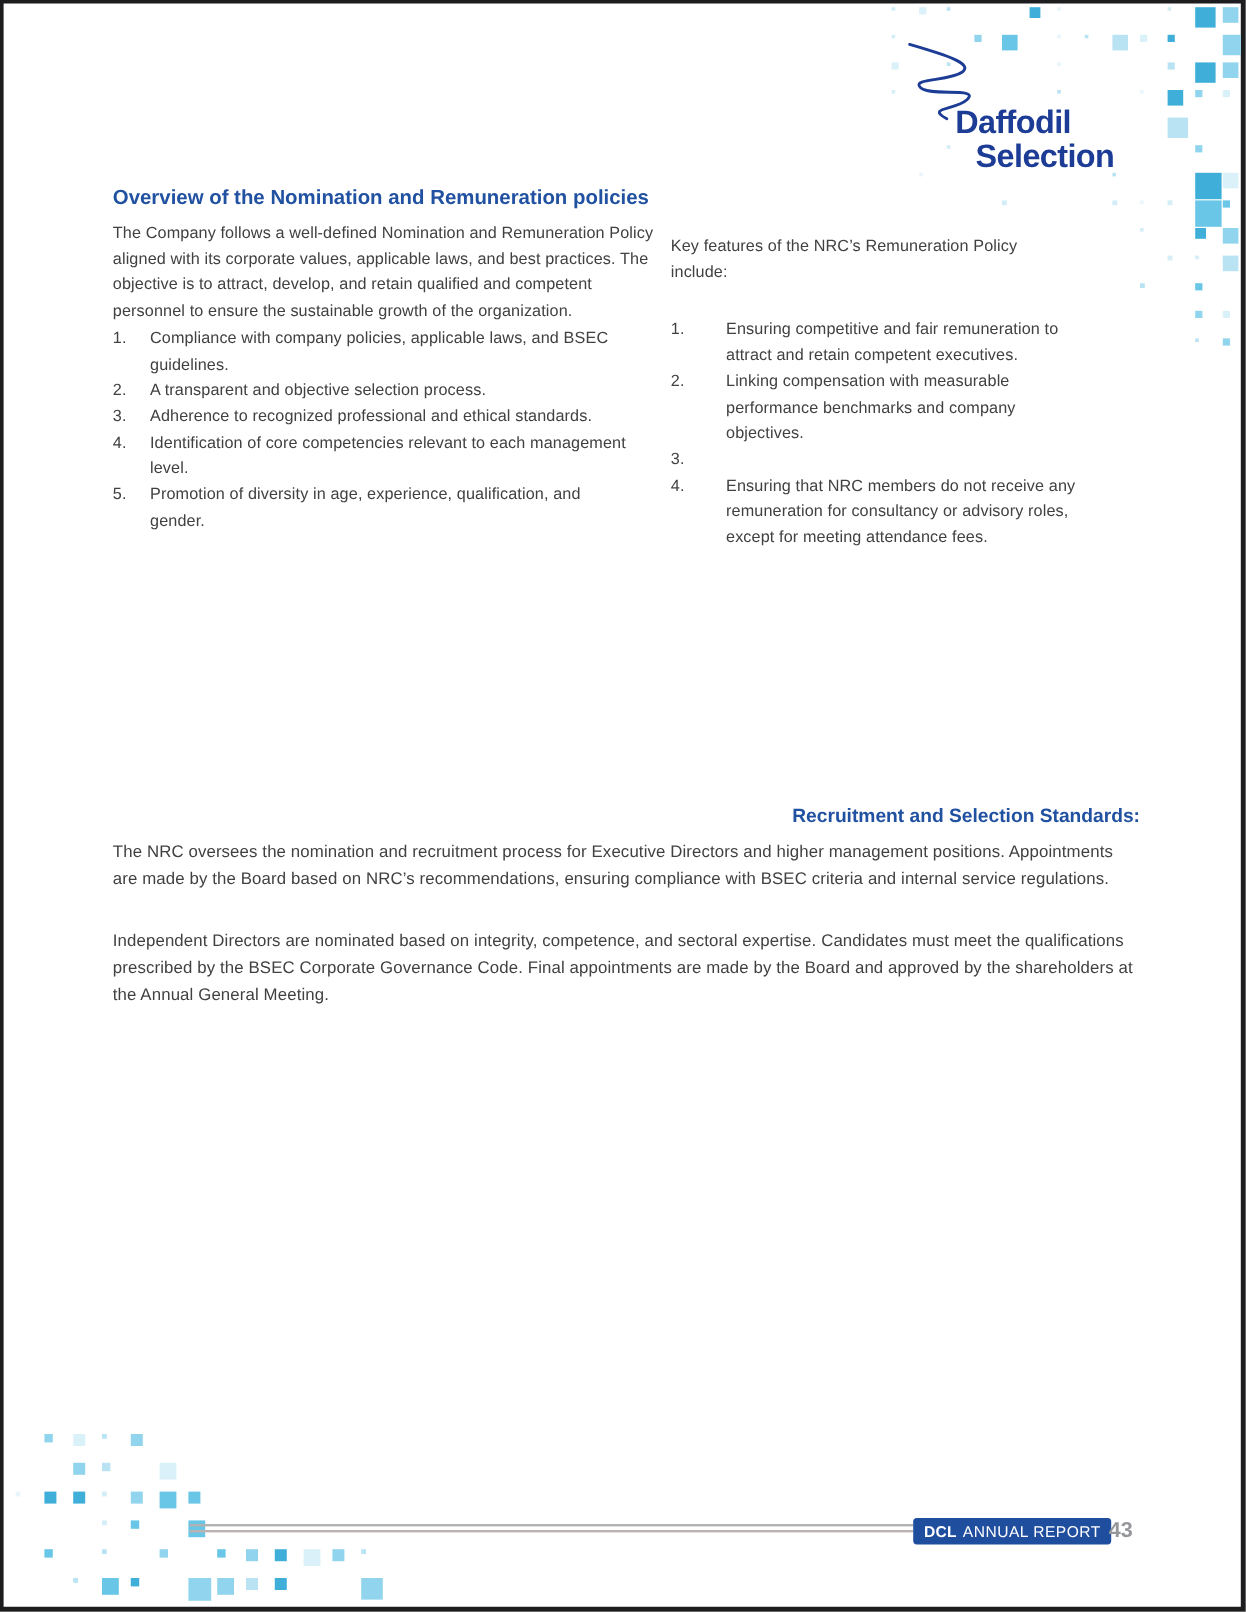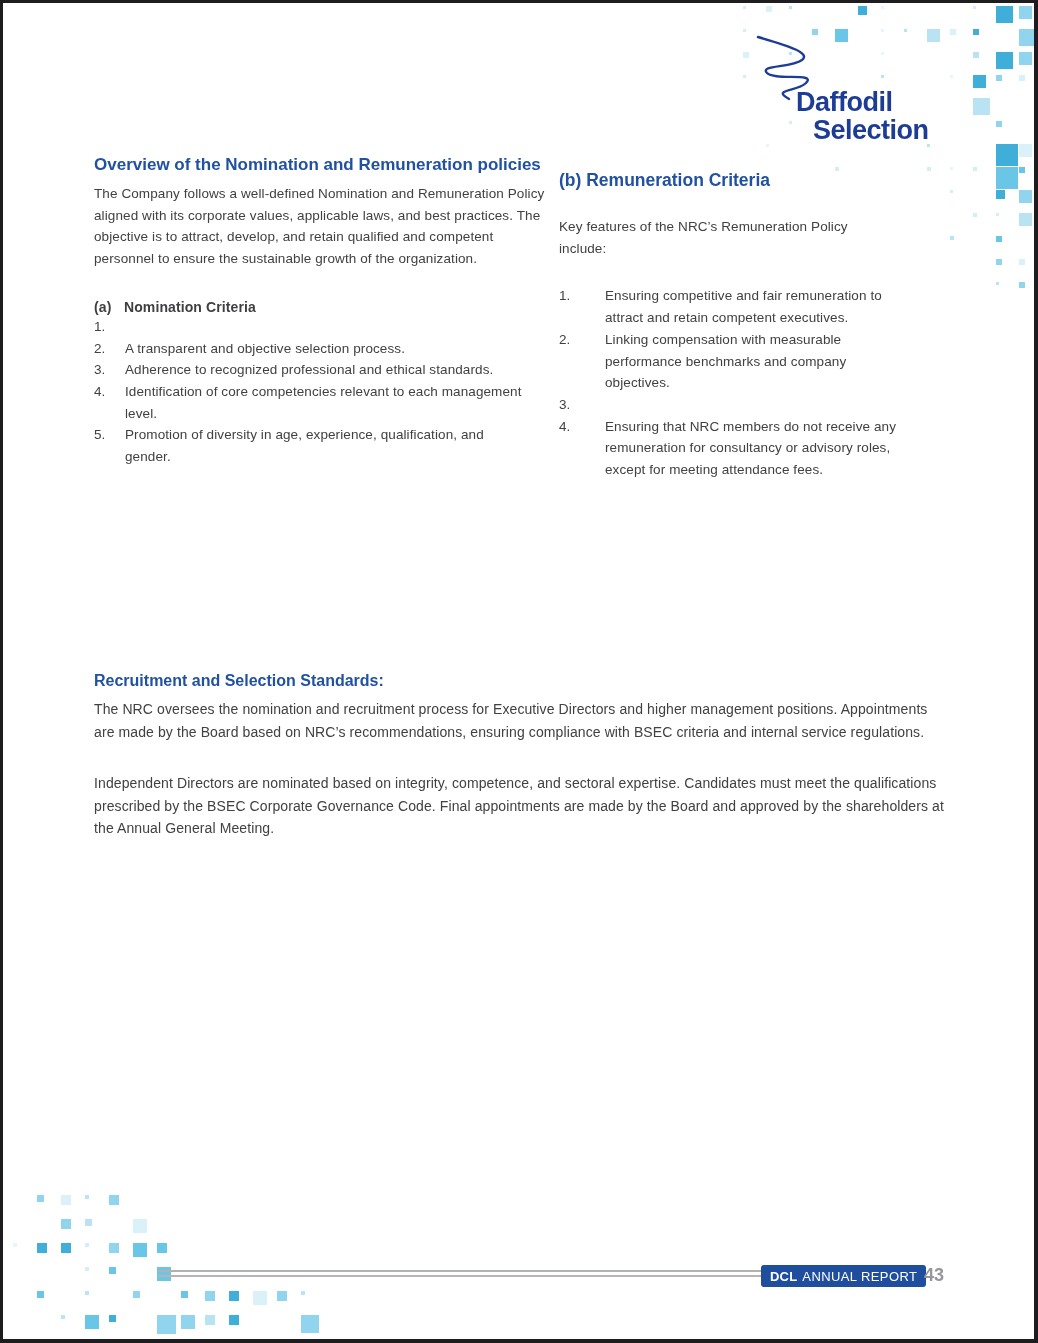--- a/index.html
+++ b/index.html
@@ -34,21 +34,21 @@
   .col-right ol.num-list { margin-top:26px; }
   ol.num-list li { counter-increment:li; display:flex; }
   ol.num-list .num { flex:0 0 31px; }
   ol.num-list .num::before { content:counter(li) "."; }
   .col-left  ol.num-list .li-text { width:398px; }
   .col-right ol.num-list .li-text { width:300px;margin-left:15px; }
 
   
   .sections { position:absolute; left:91px; top:667px; width:856px; }
   .section + .section { margin-top:29px; }
-  .section h3 { font-size:16px; line-height:22px; }
+  .section h3 { font-size:16px; line-height:22px;text-align:right; }
   .section .sec-body { margin-top:6px; font-size:14px; line-height:22.5px; }
 
   
   .footer-rule { position:absolute; left:155px; top:1267px; width:603px; height:7px;
     border-top:2px solid #b2b2b2; border-bottom:2px solid #bdb2b2; }
   .footer-badge { position:absolute; left:758px; top:1262px; height:22px;
     background:#1f4e9e; border-radius:3px; color:#ffffff;
     display:flex; align-items:center; padding:0 9px; font-size:13px; white-space:nowrap; }
   .footer-badge .b-bold { font-weight:800; margin-right:5px; letter-spacing:0.2px; }
   .footer-badge .b-rest { font-weight:500; letter-spacing:0.4px; }
@@ -163,26 +163,24 @@
     <svg class="logo-swoosh" width="82" height="74" viewBox="0 0 82 74">
       <path d="M3,4 C34,13 56,20 47,27 C36,35 4,32 12,40 C20,48 62,39 51,50 C42,59 16,56 34,66" fill="none" stroke="#1c3c96" stroke-width="2.4" stroke-linecap="round"></path>
     </svg>
     <div class="logo-line logo-line1">Daffodil</div>
     <div class="logo-line logo-line2">Selection</div>
   </div>
 
   <div class="col-left">
     <h2 class="heading h-blue">Overview of the Nomination and Remuneration policies</h2>
     <p class="body-txt intro">The Company follows a well-defined Nomination and Remuneration Policy aligned with its corporate values, applicable laws, and best practices. The objective is to attract, develop, and retain qualified and competent personnel to ensure the sustainable growth of the organization.</p>
-    <div class="sub-head">
-      <span class="sub-label">(a)</span><span>Nomination Criteria</span>
-    </div>
     <ol class="num-list body-txt">
       <li>
           <span class="num"></span>
+          <span class="li-text">Compliance with company policies, applicable laws, and BSEC guidelines.</span>
         </li>
       <li>
           <span class="num"></span>
           <span class="li-text">A transparent and objective selection process.</span>
         </li>
       <li>
           <span class="num"></span>
           <span class="li-text">Adherence to recognized professional and ethical standards.</span>
         </li>
       <li>
@@ -190,21 +188,20 @@
           <span class="li-text">Identification of core competencies relevant to each management level.</span>
         </li>
       <li>
           <span class="num"></span>
           <span class="li-text">Promotion of diversity in age, experience, qualification, and gender.</span>
         </li>
     </ol>
   </div>
 
   <div class="col-right">
-    <h2 class="heading h-blue">(b) Remuneration Criteria</h2>
     <p class="body-txt intro">Key features of the NRC’s Remuneration Policy include:</p>
     <ol class="num-list body-txt">
       <li>
           <span class="num"></span>
           <span class="li-text">Ensuring competitive and fair remuneration to attract and retain competent executives.</span>
         </li>
       <li>
           <span class="num"></span>
           <span class="li-text">Linking compensation with measurable performance benchmarks and company objectives.</span>
         </li>

